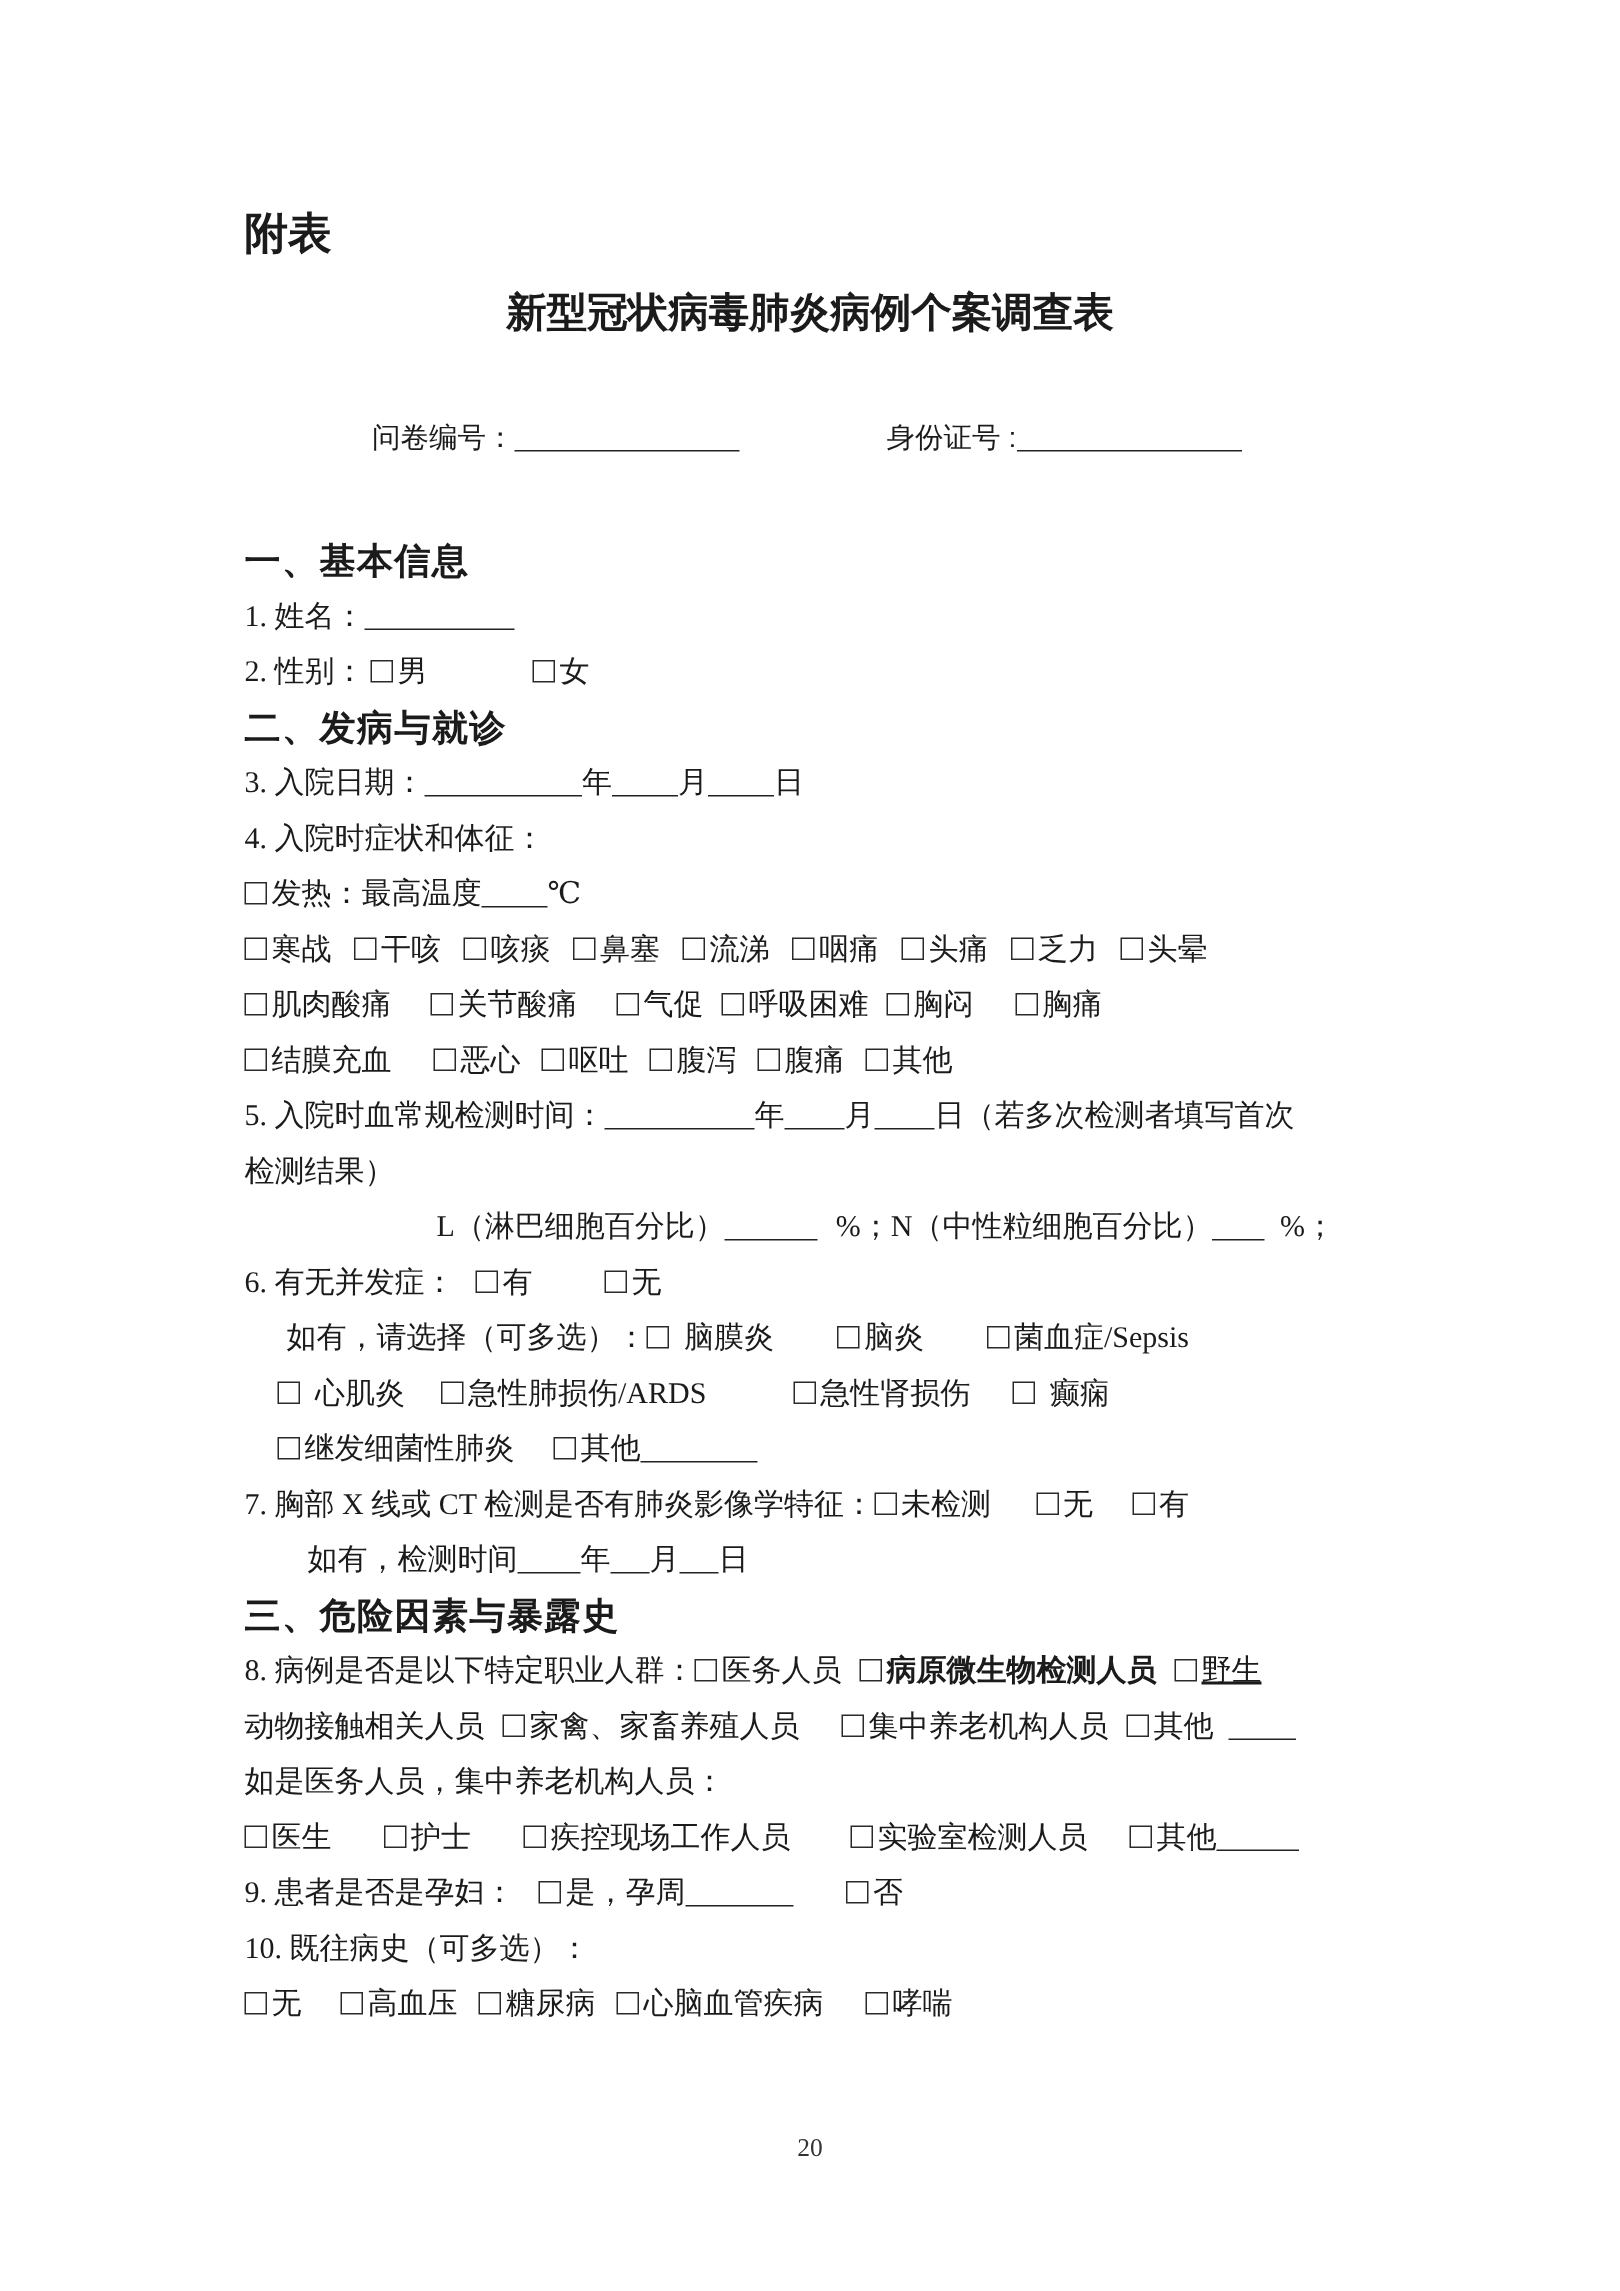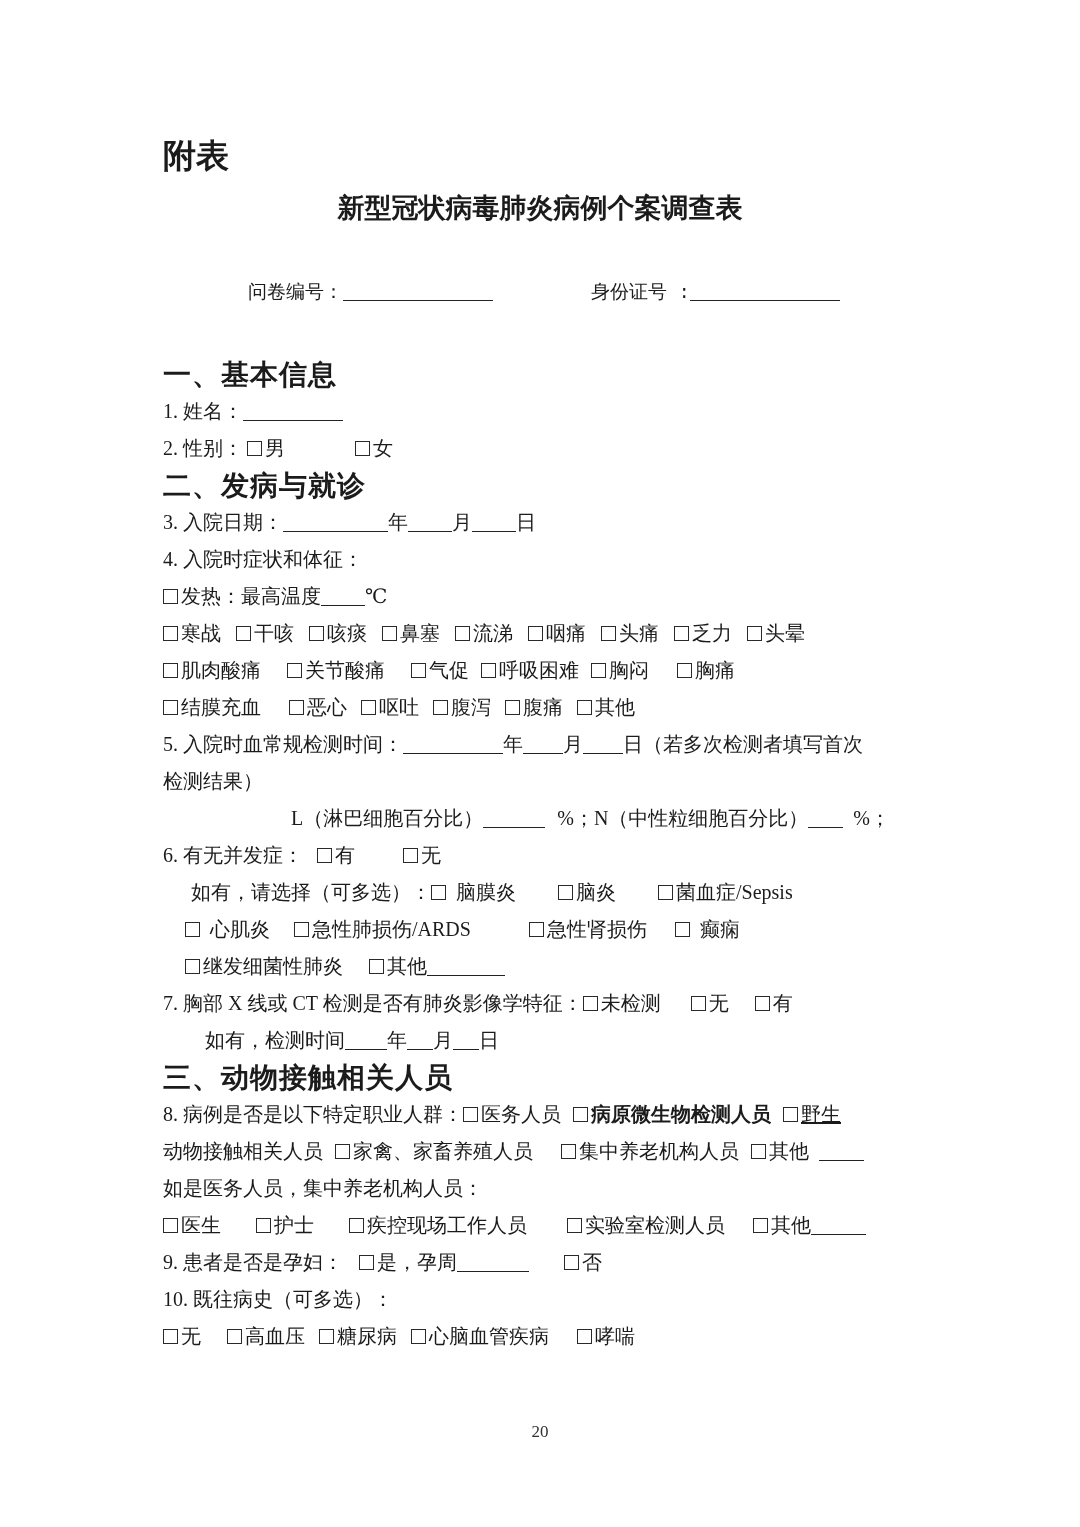--- a/index.html
+++ b/index.html
@@ -9,45 +9,45 @@
     width:1080px; height:1527px;
     margin:0 auto;
     background:#ffffff;
     color:#1b1b1b;
     padding:140px 163px 0 163px;
     overflow:hidden;
     font-family:"Liberation Serif","DejaVu Serif",serif;
   }
   .appendix {
     font-family:"Liberation Sans","DejaVu Sans",sans-serif;
-    font-weight:bold; font-size:33px; line-height:32px;
+    font-weight:bold; font-size:29px; line-height:32px;
   }
   .doc-title {
     text-align:center;
     font-family:"Liberation Sans","DejaVu Sans",sans-serif;
     font-weight:bold; font-size:27px; line-height:36px;
     margin-top:18px;
   }
   .fields-row {
     margin-top:52px;
     padding-left:85px;
-    font-family:Liberation Mono, monospace;
+    font-family:Liberation Sans, sans-serif;
     font-size:19px; line-height:30px;
     white-space:nowrap;
   }
   .fields-row .gap { display:inline-block; width:98px; }
   .form-lines { margin-top:48px; }
   .line {
     font-size:20px;
     line-height:37px; height:37px;
     white-space:nowrap;
   }
   .line.heading {
     font-family:"Liberation Sans","DejaVu Sans",sans-serif;
-    font-weight:bold; font-size:28px;
+    font-weight:bold; font-size:24px;
     letter-spacing:1px;
   }
   .cbw { display:inline-block; }
   .cb {
     display:inline-block;
     width:15px; height:15px;
     border:1.6px solid #2a2a2a;
     margin-right:3px;
     vertical-align:-1px;
   }
@@ -92,21 +92,21 @@
       <div class="line"><span class="cbw"><span class="cb"></span><span>结膜充血</span></span><span class="cbw" style="margin-left: 28px;"><span class="cb"></span><span>恶心</span></span><span class="cbw" style="margin-left: 14px;"><span class="cb"></span><span>呕吐</span></span><span class="cbw" style="margin-left: 14px;"><span class="cb"></span><span>腹泻</span></span><span class="cbw" style="margin-left: 14px;"><span class="cb"></span><span>腹痛</span></span><span class="cbw" style="margin-left: 14px;"><span class="cb"></span><span>其他</span></span></div>
       <div class="line"><span class="txt">5. 入院时血常规检测时间：</span><span class="blank" style="width: 100px;"></span><span class="txt">年</span><span class="blank" style="width: 40px;"></span><span class="txt">月</span><span class="blank" style="width: 40px;"></span><span class="txt">日（若多次检测者填写首次</span></div>
       <div class="line"><span class="txt">检测结果）</span></div>
       <div class="line" style="padding-left: 128px;"><span class="txt">L（淋巴细胞百分比）</span><span class="blank" style="width: 62px;"></span><span class="txt" style="margin-left: 12px;">%；N（中性粒细胞百分比）</span><span class="blank" style="width: 35px;"></span><span class="txt" style="margin-left: 10px;">%；</span></div>
       <div class="line"><span class="txt">6. 有无并发症：</span><span class="cbw" style="margin-left: 14px;"><span class="cb"></span><span>有</span></span><span class="cbw" style="margin-left: 48px;"><span class="cb"></span><span>无</span></span></div>
       <div class="line" style="padding-left: 28px;"><span class="txt">如有，请选择（可多选）：</span><span class="cbw"><span class="cb sp"></span><span>脑膜炎</span></span><span class="cbw" style="margin-left: 42px;"><span class="cb"></span><span>脑炎</span></span><span class="cbw" style="margin-left: 42px;"><span class="cb"></span><span>菌血症/Sepsis</span></span></div>
       <div class="line" style="padding-left: 22px;"><span class="cbw"><span class="cb sp"></span><span>心肌炎</span></span><span class="cbw" style="margin-left: 24px;"><span class="cb"></span><span>急性肺损伤/ARDS</span></span><span class="cbw" style="margin-left: 58px;"><span class="cb"></span><span>急性肾损伤</span></span><span class="cbw" style="margin-left: 28px;"><span class="cb sp"></span><span>癫痫</span></span></div>
       <div class="line" style="padding-left: 22px;"><span class="cbw"><span class="cb"></span><span>继发细菌性肺炎</span></span><span class="cbw" style="margin-left: 26px;"><span class="cb"></span><span>其他</span></span><span class="blank" style="width: 78px;"></span></div>
       <div class="line"><span class="txt">7. 胸部 X 线或 CT 检测是否有肺炎影像学特征：</span><span class="cbw"><span class="cb"></span><span>未检测</span></span><span class="cbw" style="margin-left: 30px;"><span class="cb"></span><span>无</span></span><span class="cbw" style="margin-left: 26px;"><span class="cb"></span><span>有</span></span></div>
       <div class="line" style="padding-left: 42px;"><span class="txt">如有，检测时间</span><span class="blank" style="width: 42px;"></span><span class="txt">年</span><span class="blank" style="width: 26px;"></span><span class="txt">月</span><span class="blank" style="width: 26px;"></span><span class="txt">日</span></div>
-      <div class="line heading">三、动物接触相关人员</div>
+      <div class="line heading">三、危险因素与暴露史</div>
       <div class="line"><span class="txt">8. 病例是否是以下特定职业人群：</span><span class="cbw"><span class="cb"></span><span>医务人员</span></span><span class="cbw" style="margin-left: 12px; font-weight: bold;"><span class="cb"></span><span>病原微生物检测人员</span></span><span class="cbw" style="margin-left: 12px; text-decoration: underline;"><span class="cb"></span><span>野生</span></span></div>
       <div class="line"><span class="txt">动物接触相关人员</span><span class="cbw" style="margin-left: 12px;"><span class="cb"></span><span>家禽、家畜养殖人员</span></span><span class="cbw" style="margin-left: 28px;"><span class="cb"></span><span>集中养老机构人员</span></span><span class="cbw" style="margin-left: 12px;"><span class="cb"></span><span>其他</span></span><span class="blank" style="width: 45px; margin-left: 10px;"></span></div>
       <div class="line"><span class="txt">如是医务人员，集中养老机构人员：</span></div>
       <div class="line"><span class="cbw"><span class="cb"></span><span>医生</span></span><span class="cbw" style="margin-left: 35px;"><span class="cb"></span><span>护士</span></span><span class="cbw" style="margin-left: 35px;"><span class="cb"></span><span>疾控现场工作人员</span></span><span class="cbw" style="margin-left: 40px;"><span class="cb"></span><span>实验室检测人员</span></span><span class="cbw" style="margin-left: 28px;"><span class="cb"></span><span>其他</span></span><span class="blank" style="width: 55px;"></span></div>
       <div class="line"><span class="txt">9. 患者是否是孕妇：</span><span class="cbw" style="margin-left: 16px;"><span class="cb"></span><span>是，孕周</span></span><span class="blank" style="width: 72px;"></span><span class="cbw" style="margin-left: 35px;"><span class="cb"></span><span>否</span></span></div>
       <div class="line"><span class="txt">10. 既往病史（可多选）：</span></div>
       <div class="line"><span class="cbw"><span class="cb"></span><span>无</span></span><span class="cbw" style="margin-left: 26px;"><span class="cb"></span><span>高血压</span></span><span class="cbw" style="margin-left: 14px;"><span class="cb"></span><span>糖尿病</span></span><span class="cbw" style="margin-left: 14px;"><span class="cb"></span><span>心脑血管疾病</span></span><span class="cbw" style="margin-left: 28px;"><span class="cb"></span><span>哮喘</span></span></div>
     </div>
 
   <div class="page-number">20</div>

